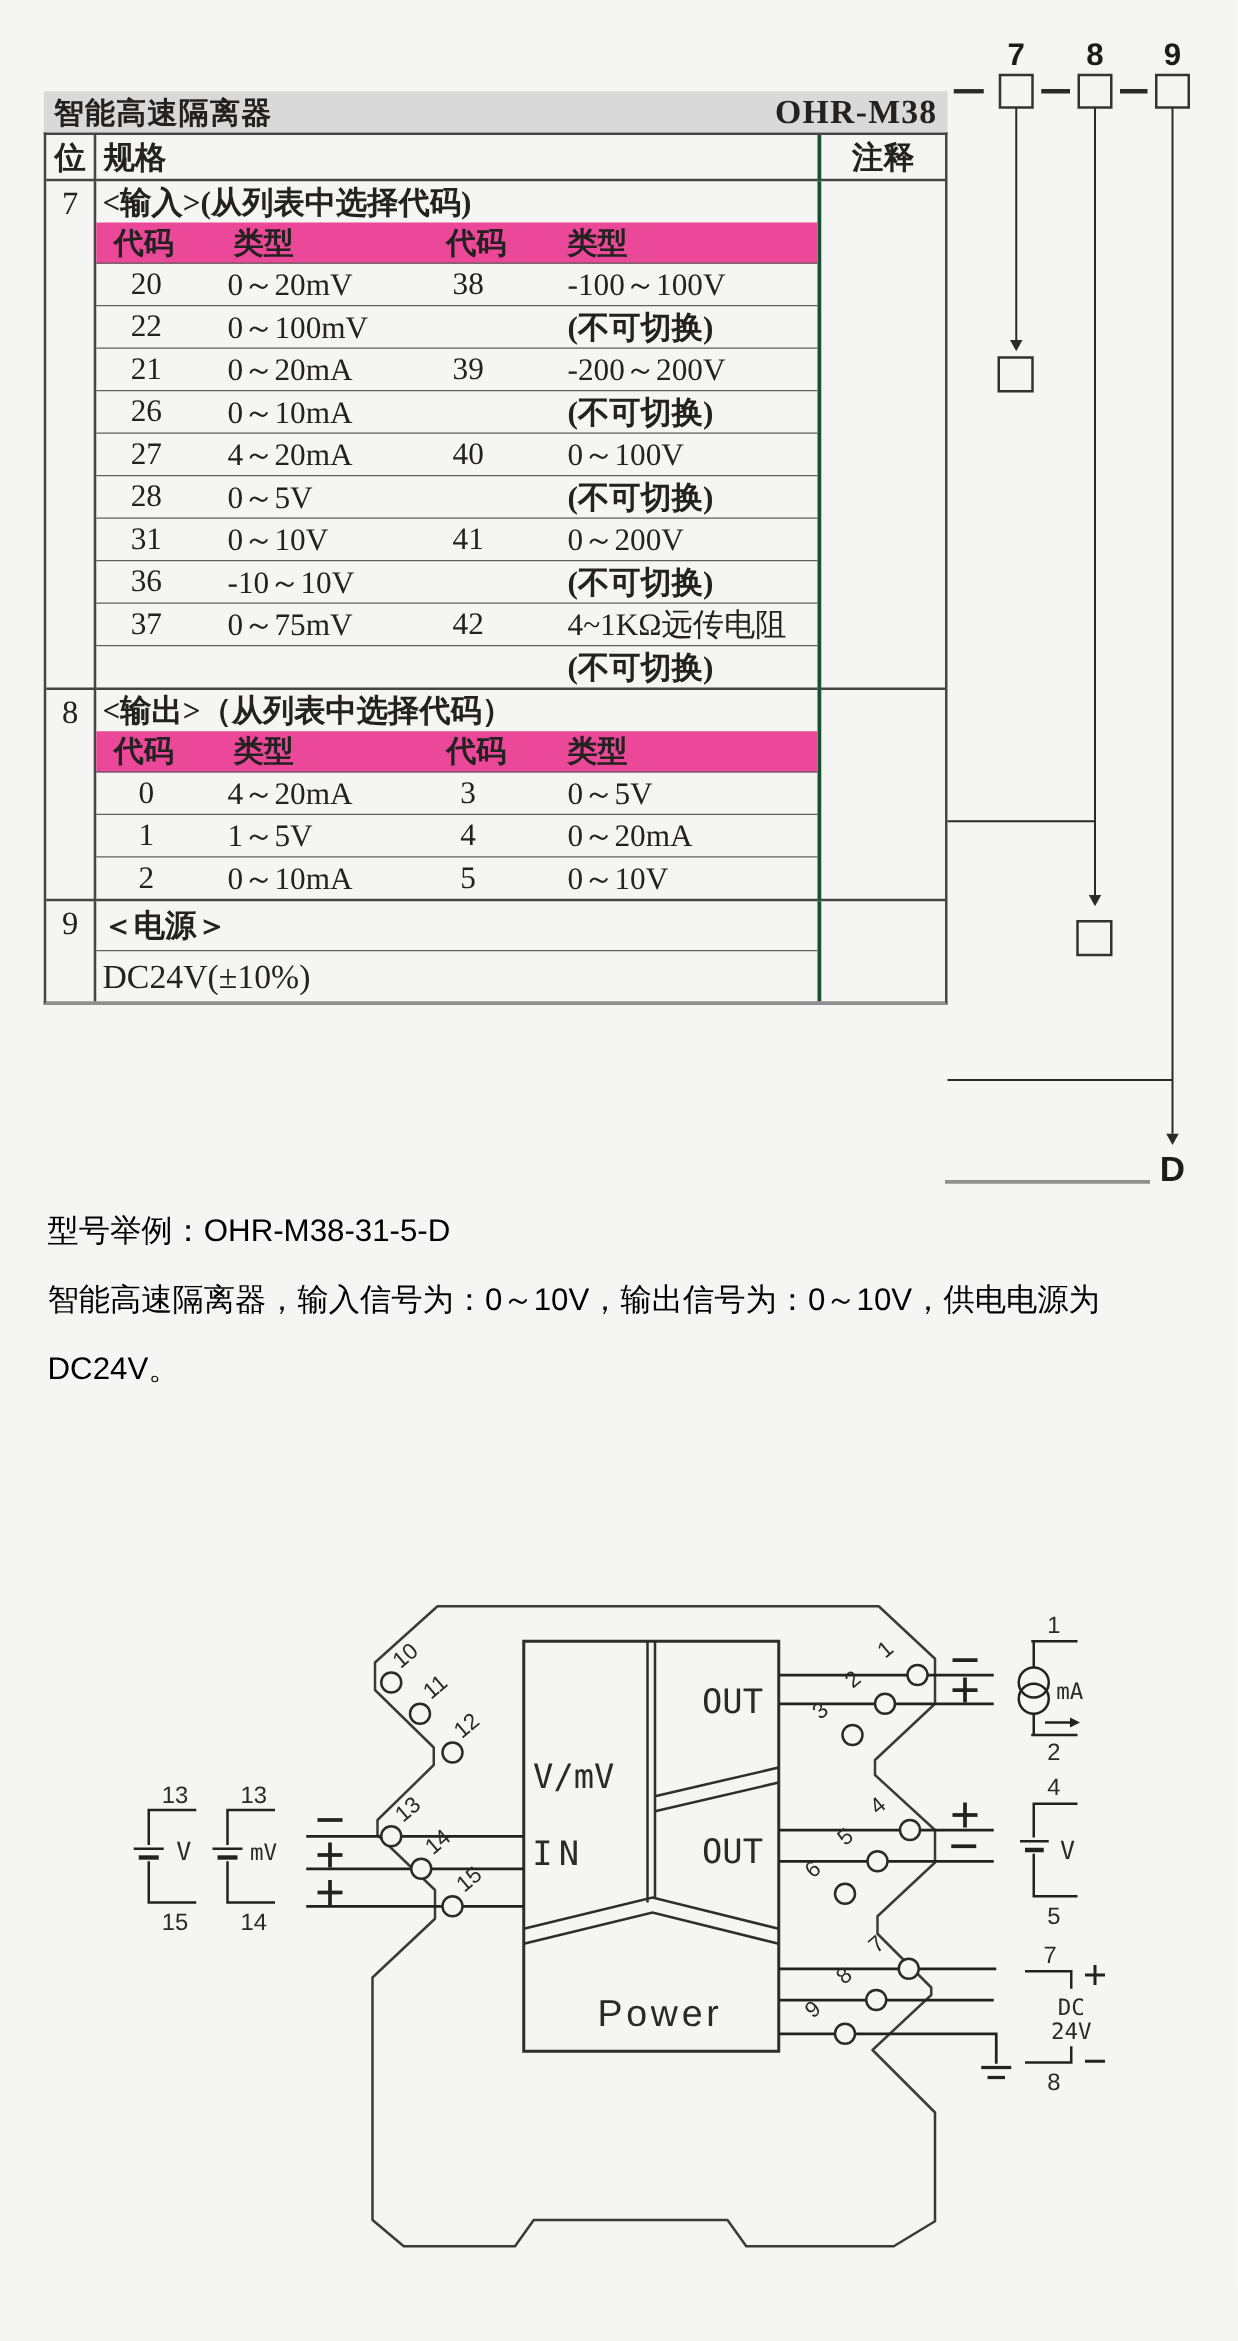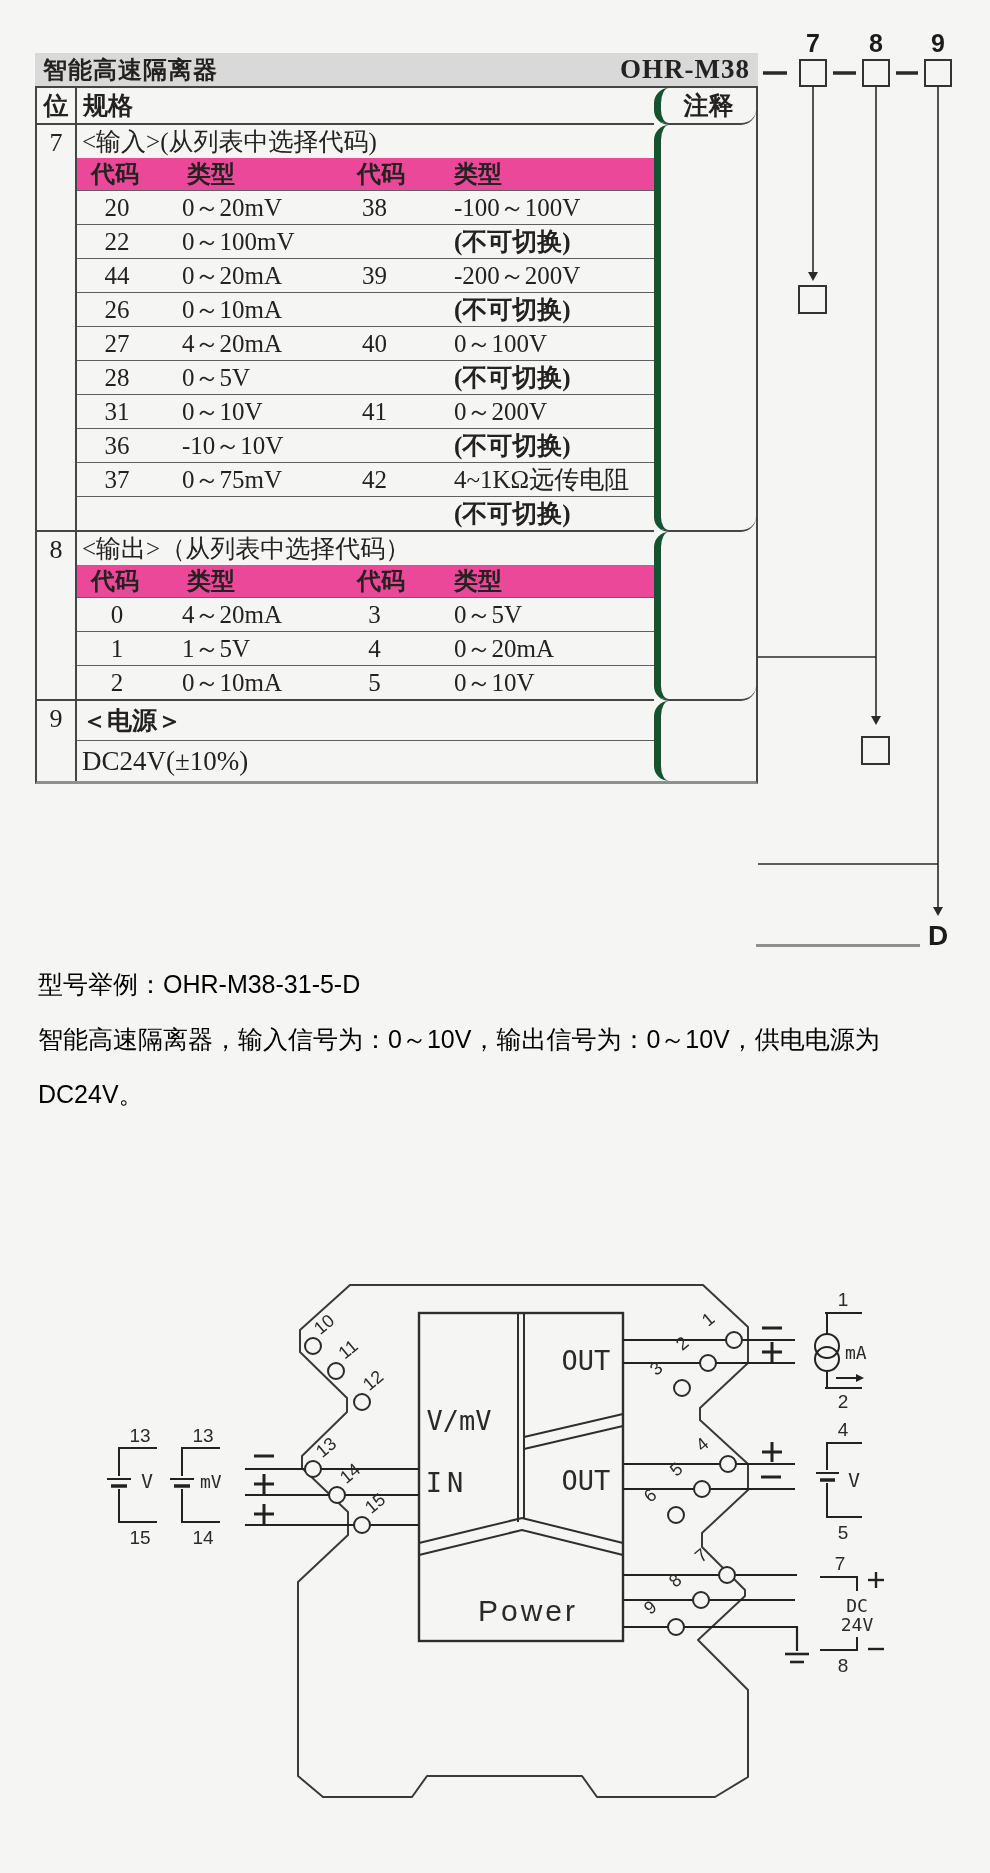--- a/index.html
+++ b/index.html
@@ -1,37 +1,37 @@
 <!DOCTYPE html>
 <html><head>
 <meta charset="utf-8">
 <style>
   html,body{margin:0;padding:0;}
   .page{position:relative;width:990px;height:1873px;background:#f5f5f3;overflow:hidden;
         font-family:"Liberation Serif",serif;color:#242220;}
 
   
-  .spec-area{position:absolute;left:35px;top:53px;width:723px;}
+  .spec-area{position:absolute;left:35px;top:73px;width:723px;}
   .title-bar{height:33px;background:#d9d9d9;display:flex;align-items:center;justify-content:space-between;
              padding:0 8px;box-sizing:border-box;}
   .title-bar .prod{font-size:24px;font-weight:bold;letter-spacing:1px;}
   .title-bar .model{font-size:27px;font-weight:bold;letter-spacing:1px;}
   .tbl{box-sizing:border-box;width:723px;border:2px solid #454545;border-bottom:3px solid #8f8f8f;
        display:grid;grid-template-columns:40px 577px 1fr;background:#f5f5f3;}
   .cell{box-sizing:border-box;}
   .pos-c{border-right:2px solid #454545;display:flex;justify-content:center;align-items:flex-start;
          padding-top:3px;font-size:26px;}
-  .note-c{border-left:7px solid #14532d;border-radius:15px;}
+  .note-c{border-left:3px solid #14532d;}
   .hdr{border-bottom:2px solid #454545 !important;font-weight:bold;font-size:25px;
        display:flex;align-items:center;height:37px;}
   .hdr.spec-h{padding-left:6px;}
   .hdr.note-h{justify-content:center;}
   .hdr.pos-h{justify-content:center;padding-top:0;}
   .sec-bot{border-bottom:2px solid #454545;}
-  .sec-title{display:flex;align-items:center;padding-left:5px;font-size:25px;font-weight:normal;}
+  .sec-title{display:flex;align-items:center;padding-left:5px;font-size:25px;font-weight:bold;}
   .subhdr{background:#ec4899;border-bottom:1px solid #5f5f5f;display:grid;
           grid-template-columns:80px 180px 75px 1fr;align-items:center;font-weight:bold;font-size:24px;}
   .subhdr .h1{padding-left:14px;}
   .subhdr .h2{padding-left:30px;}
   .subhdr .h3{padding-left:20px;}
   .subhdr .h4{padding-left:42px;}
   .srow{border-bottom:1px solid #5f5f5f;display:grid;grid-template-columns:80px 180px 75px 1fr;
         align-items:center;font-size:25px;}
   .srow.last{border-bottom:2px solid #454545;}
   .srow .code{text-align:center;}
@@ -96,21 +96,21 @@
         <span class="code">38</span>
         <span class="t2">-100～100V</span>
       </div>
       <div class="cell srow s7">
         <span class="code">22</span>
         <span class="type">0～100mV</span>
         <span class="code"></span>
         <span class="small">(不可切换)</span>
       </div>
       <div class="cell srow s7">
-        <span class="code">44</span>
+        <span class="code">21</span>
         <span class="type">0～20mA</span>
         <span class="code">39</span>
         <span class="t2">-200～200V</span>
       </div>
       <div class="cell srow s7">
         <span class="code">26</span>
         <span class="type">0～10mA</span>
         <span class="code"></span>
         <span class="small">(不可切换)</span>
       </div>

